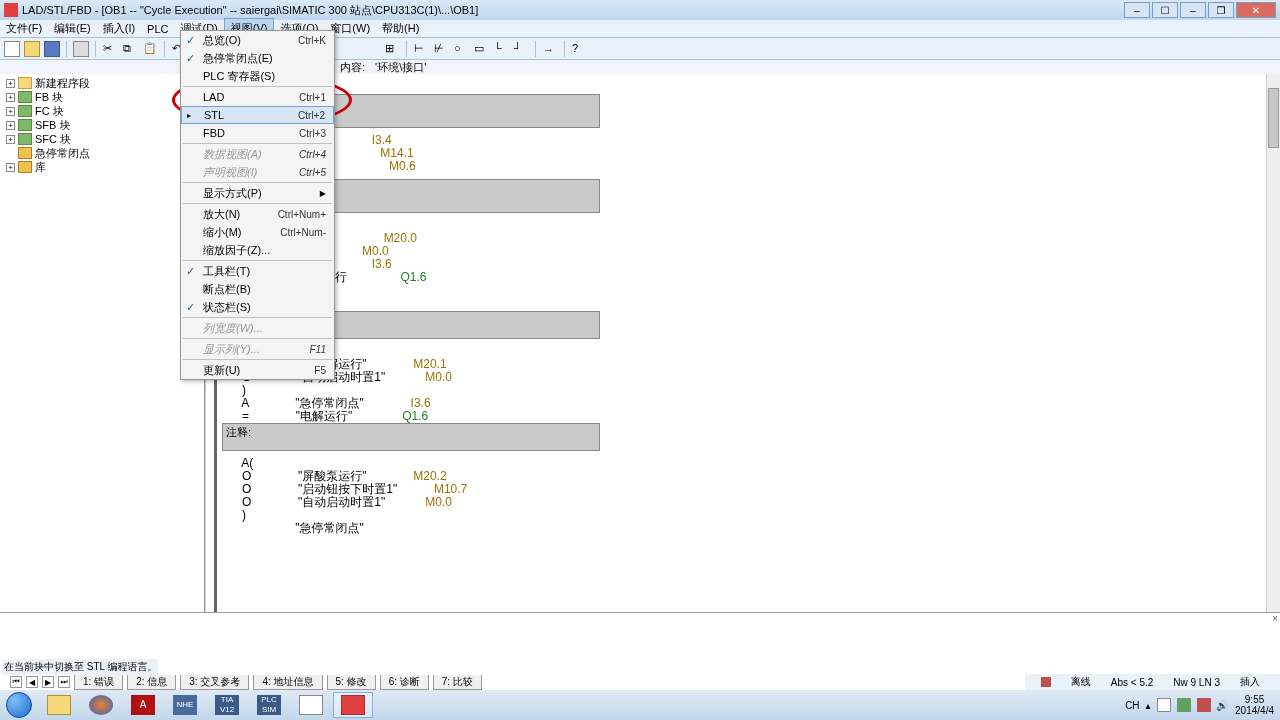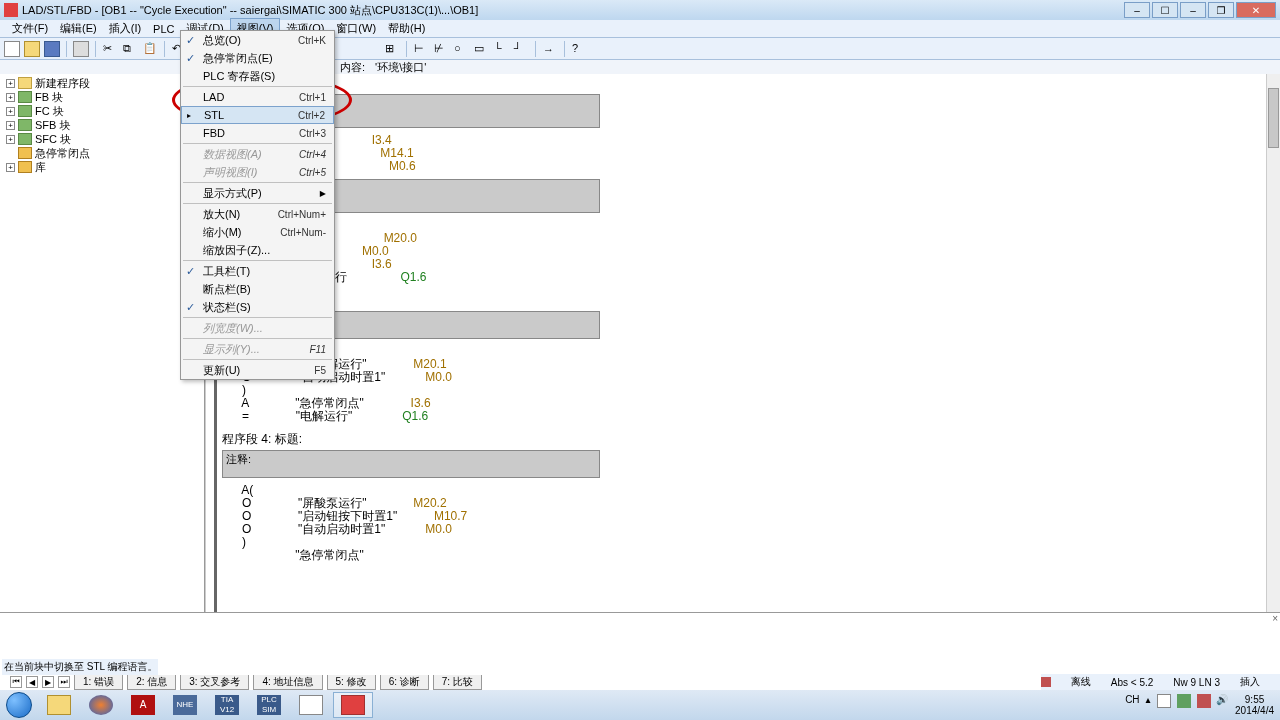--- a/index.html
+++ b/index.html
@@ -6,21 +6,21 @@
 body { background: #fff; font-size: 11px; width: 1280px; height: 720px; overflow: hidden; position: relative; }
 
 
 .titlebar { background: linear-gradient(#dae9f7,#bed7ef); height: 20px; display: flex; align-items: center; padding: 0 4px; color: #000; }
 .titlebar .icon { width: 14px; height: 14px; background: #e04040; margin-right: 4px; }
 .titlebar .title { flex: 1; font-size: 11px; }
 .winbtn { width: 26px; height: 16px; background: #d5e5f3; border: 1px solid #7a9ec7; margin-left: 2px; display: flex; align-items: center; justify-content: center; font-size: 10px; }
 .winbtn.close { background: #d96b5f; color: #fff; width: 40px; }
 
 
-.menubar { background: #e9f1fb; height: 18px; display: flex; align-items: center; padding-left: 6px; border-bottom: 1px solid #a8c0dc; }
+.menubar { background: #e9f1fb; height: 18px; display: flex; align-items: center; border-bottom: 1px solid #a8c0dc; }
 .menubar span { padding: 2px 6px; font-size: 11px; }
 .menubar span.active { background: #bcd5ee; border: 1px solid #7ca2cc; }
 
 
 .toolbar { background: #e9f1fb; height: 22px; display: flex; align-items: center; padding: 0 4px; border-bottom: 1px solid #a8c0dc; gap: 4px; }
 .tbtn { width: 16px; height: 16px; border: 1px solid transparent; display: inline-block; }
 .tsep { width: 1px; height: 16px; background: #a8c0dc; margin: 0 2px; }
 
 
 .subheader { background: #f0f4fa; height: 16px; display: flex; align-items: center; border-bottom: 1px solid #ccc; font-size: 11px; padding-left: 340px; }
@@ -69,31 +69,31 @@
 .dropdown .mrow.dis { color: #999; font-style: italic; }
 .dropdown hr { border: none; border-top: 1px solid #c0c0c0; margin: 1px 2px; }
 .redcircle { position: absolute; border: 3px solid #cc0000; border-radius: 50%/60%; pointer-events: none; }
 
 
 .bottompane { position: absolute; left: 0; right: 0; bottom: 30px; height: 78px; background: #fff; border-top: 1px solid #999; }
 .bottompane .close-x { position: absolute; right: 2px; top: 0; font-size: 10px; color: #666; }
 .bottomtabs { position: absolute; bottom: 0; left: 10px; right: 10px; height: 16px; display: flex; align-items: center; gap: 4px; }
 .bottomtabs .nav { width: 12px; height: 12px; border: 1px solid #999; font-size: 8px; display: flex; align-items: center; justify-content: center; }
 .bottomtabs .btab { border: 1px solid #999; border-top: none; padding: 0 8px; font-size: 10px; background: #f0f0f0; }
-.st-items { position: absolute; right: 0; bottom: 30px; height: 16px; display: flex; gap: 20px; padding-right: 20px; font-size: 10px; align-items: center; background: #e9f1fb; z-index: 5; }
+.st-items { position: absolute; right: 0; bottom: 30px; height: 16px; display: flex; gap: 20px; padding-right: 20px; font-size: 10px; align-items: center; background: #e9f1fb; z-index: 5; padding-left: 16px; }
 .st-left { position: absolute; left: 2px; bottom: 30px; height: 16px; font-size: 10px; display: flex; align-items: center; background: #e9f1fb; z-index: 5; padding-left:2px; }
 
 
 .taskbar { position: absolute; left: 0; right: 0; bottom: 0; height: 30px; background: linear-gradient(#dfe9f5,#c2d7ec); display: flex; align-items: center; }
 .startbtn { width: 38px; height: 30px; display: flex; align-items: center; justify-content: center; }
 .startbtn .orb { width: 26px; height: 26px; border-radius: 50%; background: radial-gradient(circle at 30% 30%, #7ec0ff, #1a6bc7); border: 1px solid #0a4a8a; }
 .taskicon { width: 40px; height: 26px; margin: 0 1px; border: 1px solid transparent; display: flex; align-items: center; justify-content: center; }
 .taskicon.active { background: rgba(255,255,255,0.4); border: 1px solid #8ab0d4; }
 .taskicon .ic { width: 24px; height: 20px; }
-.tray { margin-left: auto; display: flex; align-items: flex-start; gap: 6px; padding-right: 6px; font-size: 10px; }
+.tray { margin-left: auto; display: flex; align-items: center; gap: 6px; padding-right: 6px; font-size: 10px; }
 .tray .ticon2 { width: 14px; height: 14px; }
 .clock { text-align: center; line-height: 11px; }
 
 
 .vscroll { position: absolute; right: 0; top: 0; bottom: 0; width: 14px; background: #efefef; border-left: 1px solid #ccc; }
 .vscroll .thumb { position: absolute; left: 1px; right: 1px; top: 14px; height: 60px; background: #c8c8c8; border: 1px solid #999; }
 </style>
 </head>
 <body>
 
@@ -222,21 +222,20 @@
         <div class="stl-line">      =               吹气运行                <span class="addr3">Q1.6</span></div>
         <div class="network-title">程序段 3: 标题:</div>
         <div class="comment-box">注释:</div>
         <div style="height:6px"></div>
         <div class="stl-line">      A(                                  </div>
         <div class="stl-line">      O              "屏电解运行"              <span class="addr1">M20.1</span></div>
         <div class="stl-line">      O              "自动启动时置1"            <span class="addr1">M0.0</span></div>
         <div class="stl-line">      )                                   </div>
         <div class="stl-line">      A              "急停常闭点"              <span class="addr1">I3.6</span></div>
         <div class="stl-line">      =              "电解运行"               <span class="addr3">Q1.6</span></div>
-        <div class="network-title">程序段 4: 标题:</div>
         <div class="comment-box">注释:</div>
         <div style="height:6px"></div>
         <div class="stl-line">      A(                                  </div>
         <div class="stl-line">      O              "屏酸泵运行"              <span class="addr1">M20.2</span></div>
         <div class="stl-line">      O              "启动钮按下时置1"           <span class="addr1">M10.7</span></div>
         <div class="stl-line">      O              "自动启动时置1"            <span class="addr1">M0.0</span></div>
         <div class="stl-line">      )                                   </div>
         <div class="stl-line">                      "急停常闭点"             </div>
       </div>
     <div class="vscroll">

